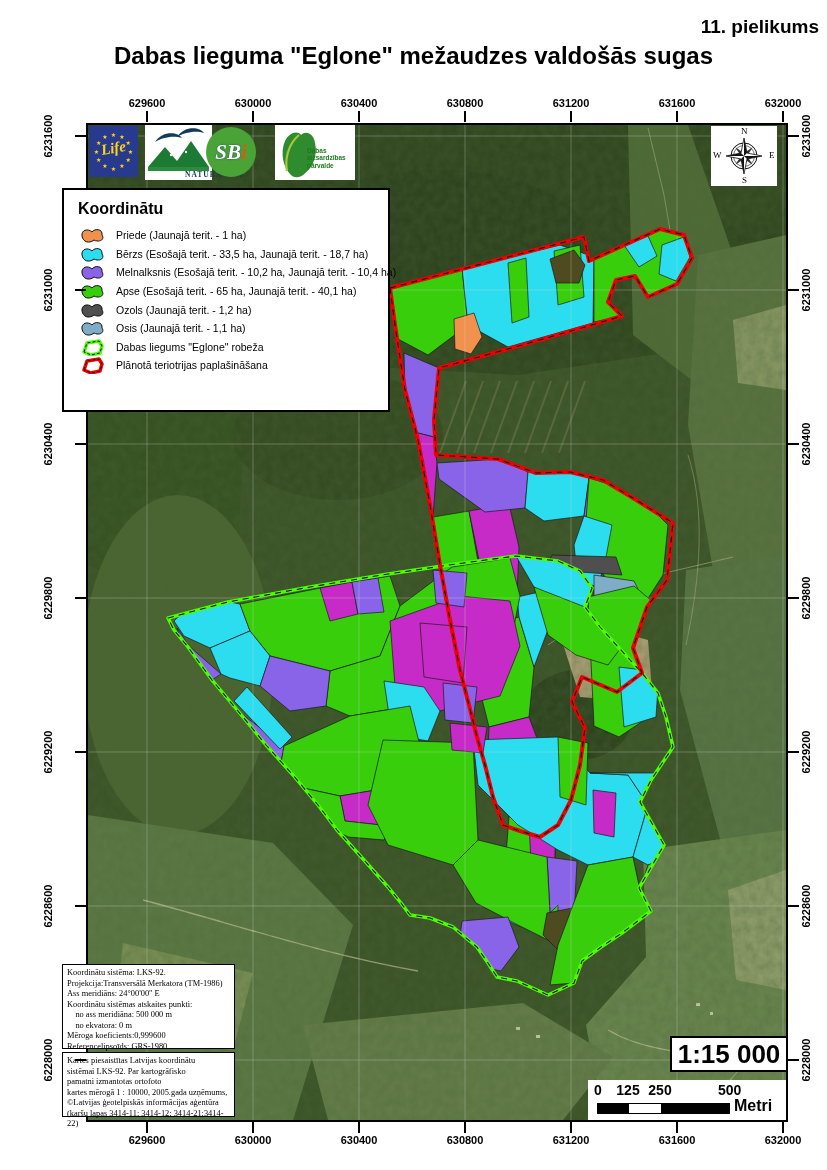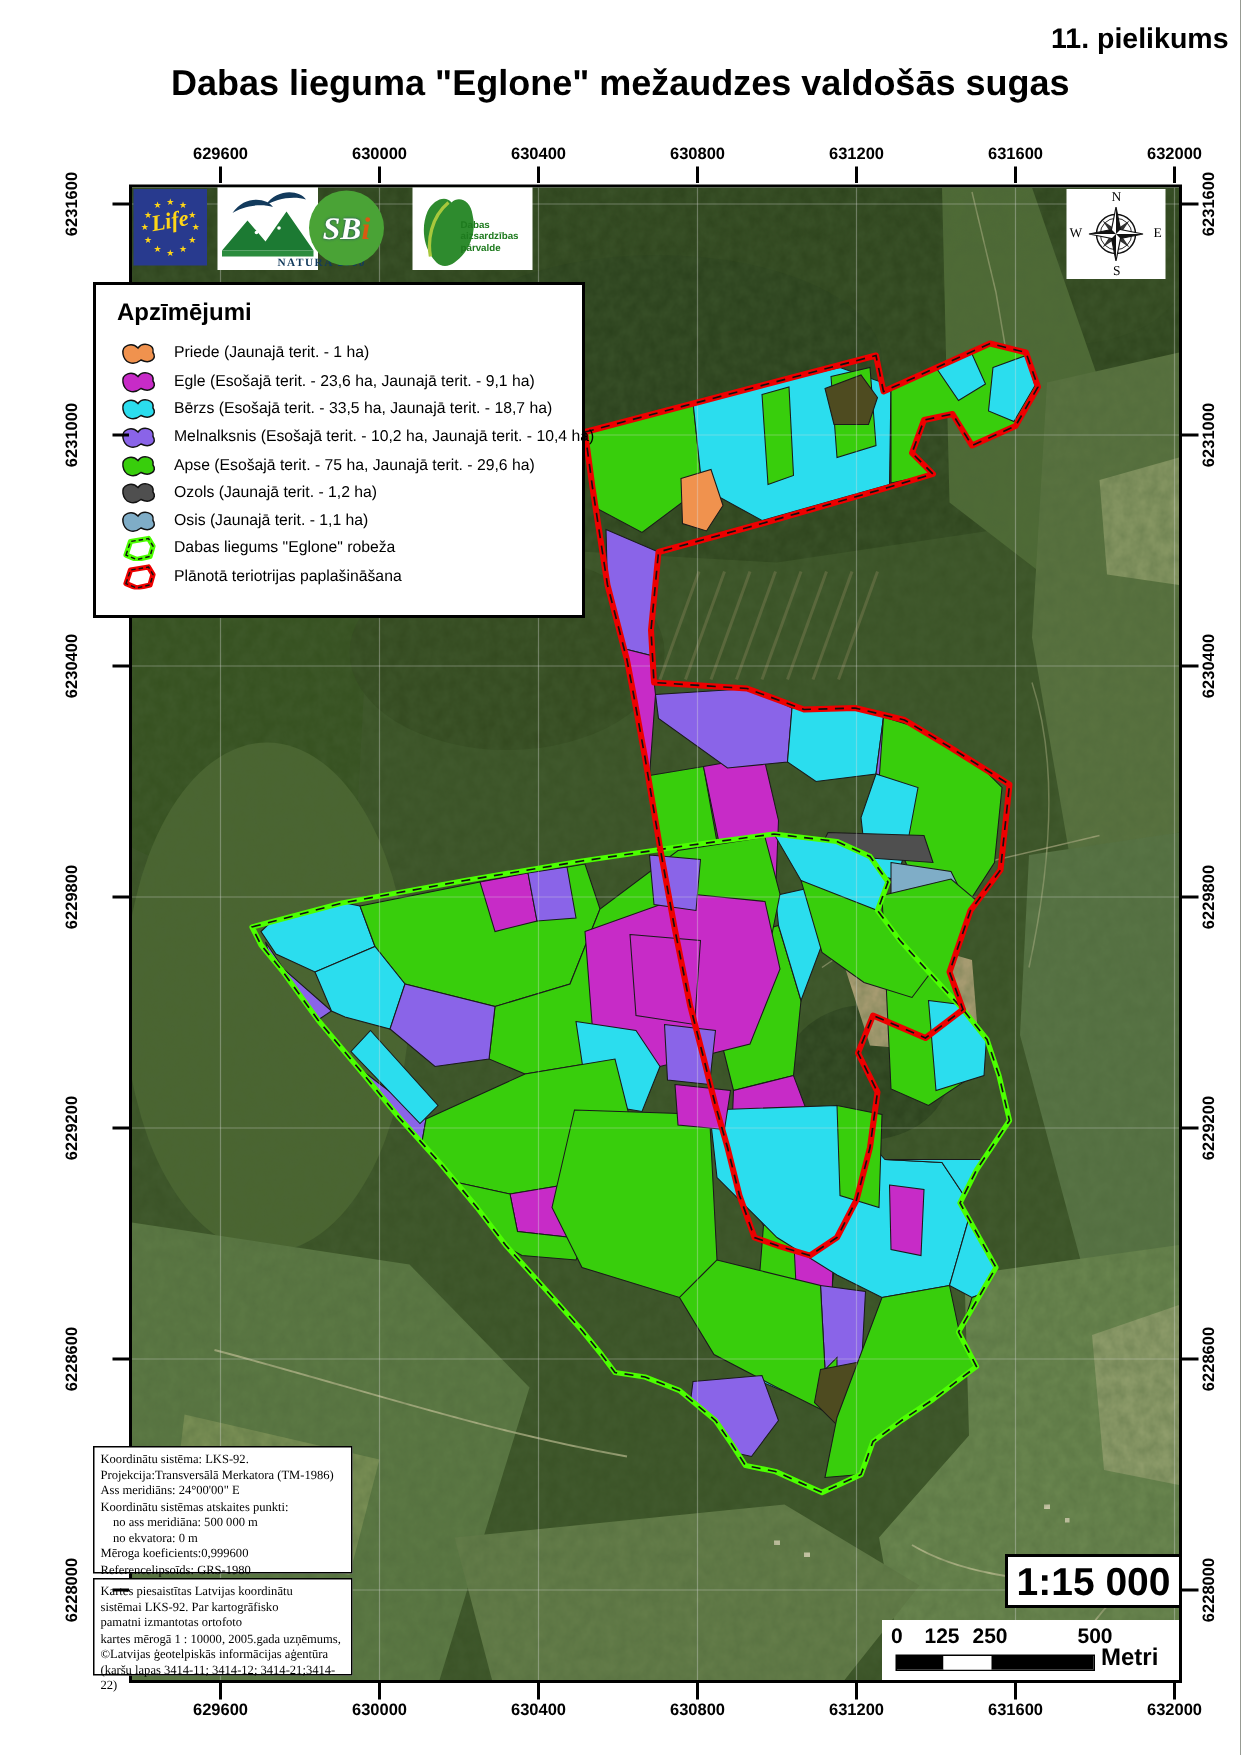--- a/index.html
+++ b/index.html
@@ -244,51 +244,45 @@
       <path d="M12,46 C10,36 12,20 24,10" stroke="#a8c83c" stroke-width="2.2" fill="none"></path>
     </svg>
     <div class="dap-text" id="dap-lines">
         <div>Dabas</div>
         <div>aizsardzības</div>
         <div>pārvalde</div>
       </div>
   </div>
 
   <div class="legend">
-    <div class="legend-title">Apzīmējumi</div>
+    <div class="legend-title">Koordinātu</div>
     <div id="legend-items">
         <div class="legend-row">
           <svg width="30" height="18" viewBox="0 0 28 18">
             <path d="M3,10 C2,4 9,2 13,6 C16,2 24,3 23,9 C26,13 21,17 15,14 C10,18 4,16 3,10 Z" fill="#F0924E" stroke="#111" stroke-width="1"></path>
           </svg>
           <span class="legend-label">Priede (Jaunajā terit. - 1 ha)</span>
         </div>
         <div class="legend-row">
           <svg width="30" height="18" viewBox="0 0 28 18">
-            <path d="M3,10 C2,4 9,2 13,6 C16,2 24,3 23,9 C26,13 21,17 15,14 C10,18 4,16 3,10 Z" fill="#C72BC7" stroke="#111" stroke-width="1"></path>
-          </svg>
-          <span class="legend-label">Egle (Esošajā terit. - 23,6 ha, Jaunajā terit. - 9,1 ha)</span>
-        </div>
-        <div class="legend-row">
-          <svg width="30" height="18" viewBox="0 0 28 18">
             <path d="M3,10 C2,4 9,2 13,6 C16,2 24,3 23,9 C26,13 21,17 15,14 C10,18 4,16 3,10 Z" fill="#2BDDEE" stroke="#111" stroke-width="1"></path>
           </svg>
           <span class="legend-label">Bērzs (Esošajā terit. - 33,5 ha, Jaunajā terit. - 18,7 ha)</span>
         </div>
         <div class="legend-row">
           <svg width="30" height="18" viewBox="0 0 28 18">
             <path d="M3,10 C2,4 9,2 13,6 C16,2 24,3 23,9 C26,13 21,17 15,14 C10,18 4,16 3,10 Z" fill="#8A64E8" stroke="#111" stroke-width="1"></path>
           </svg>
           <span class="legend-label">Melnalksnis (Esošajā terit. - 10,2 ha, Jaunajā terit. - 10,4 ha)</span>
         </div>
         <div class="legend-row">
           <svg width="30" height="18" viewBox="0 0 28 18">
             <path d="M3,10 C2,4 9,2 13,6 C16,2 24,3 23,9 C26,13 21,17 15,14 C10,18 4,16 3,10 Z" fill="#38CE0C" stroke="#111" stroke-width="1"></path>
           </svg>
-          <span class="legend-label">Apse (Esošajā terit. - 75 ha, Jaunajā terit. - 29,6 ha)</span>
+          <span class="legend-label">Apse (Esošajā terit. - 65 ha, Jaunajā terit. - 40,1 ha)</span>
         </div>
         <div class="legend-row">
           <svg width="30" height="18" viewBox="0 0 28 18">
             <path d="M3,10 C2,4 9,2 13,6 C16,2 24,3 23,9 C26,13 21,17 15,14 C10,18 4,16 3,10 Z" fill="#4F4F4F" stroke="#111" stroke-width="1"></path>
           </svg>
           <span class="legend-label">Ozols (Jaunajā terit. - 1,2 ha)</span>
         </div>
         <div class="legend-row">
           <svg width="30" height="18" viewBox="0 0 28 18">
             <path d="M3,10 C2,4 9,2 13,6 C16,2 24,3 23,9 C26,13 21,17 15,14 C10,18 4,16 3,10 Z" fill="#7FADC7" stroke="#111" stroke-width="1"></path>
@@ -352,21 +346,21 @@
   <div class="scalebar" id="scalebar">
     <span class="sb-unit">Metri</span>
     <div class="sb-bar">
       <div class="sb-seg" style="left:0;width:31px;background:#000;"></div>
       <div class="sb-seg" style="left:31px;width:32px;background:#fff;"></div>
       <div class="sb-seg" style="left:63px;width:68px;background:#000;"></div>
     </div>
   <span class="sb-num" style="left: 6px; width: 24px; text-align: left;">0</span>
       <span class="sb-num" style="left: 28px; width: 24px; text-align: center;">125</span>
       <span class="sb-num" style="left: 60px; width: 24px; text-align: center;">250</span>
-      <span class="sb-num" style="left: 130px; width: 24px; text-align: center;">500</span>
+      <span class="sb-num" style="left: 130px; width: 24px; ">500</span>
     </div>
 
   <div id="ticks">
       <div class="ticklab" style="position: absolute; left: 117px; top: 97px;">629600</div>
       <div class="ticklab" style="position: absolute; left: 117px; top: 1134px;">629600</div>
       <div class="tickmark" style="left: 146px; top: 111px; width: 2px; height: 11px; position: absolute;"></div>
       <div class="tickmark" style="left: 146px; top: 1122px; width: 2px; height: 11px; position: absolute;"></div>
       <div class="ticklab" style="position: absolute; left: 223px; top: 97px;">630000</div>
       <div class="ticklab" style="position: absolute; left: 223px; top: 1134px;">630000</div>
       <div class="tickmark" style="left: 252px; top: 111px; width: 2px; height: 11px; position: absolute;"></div>

